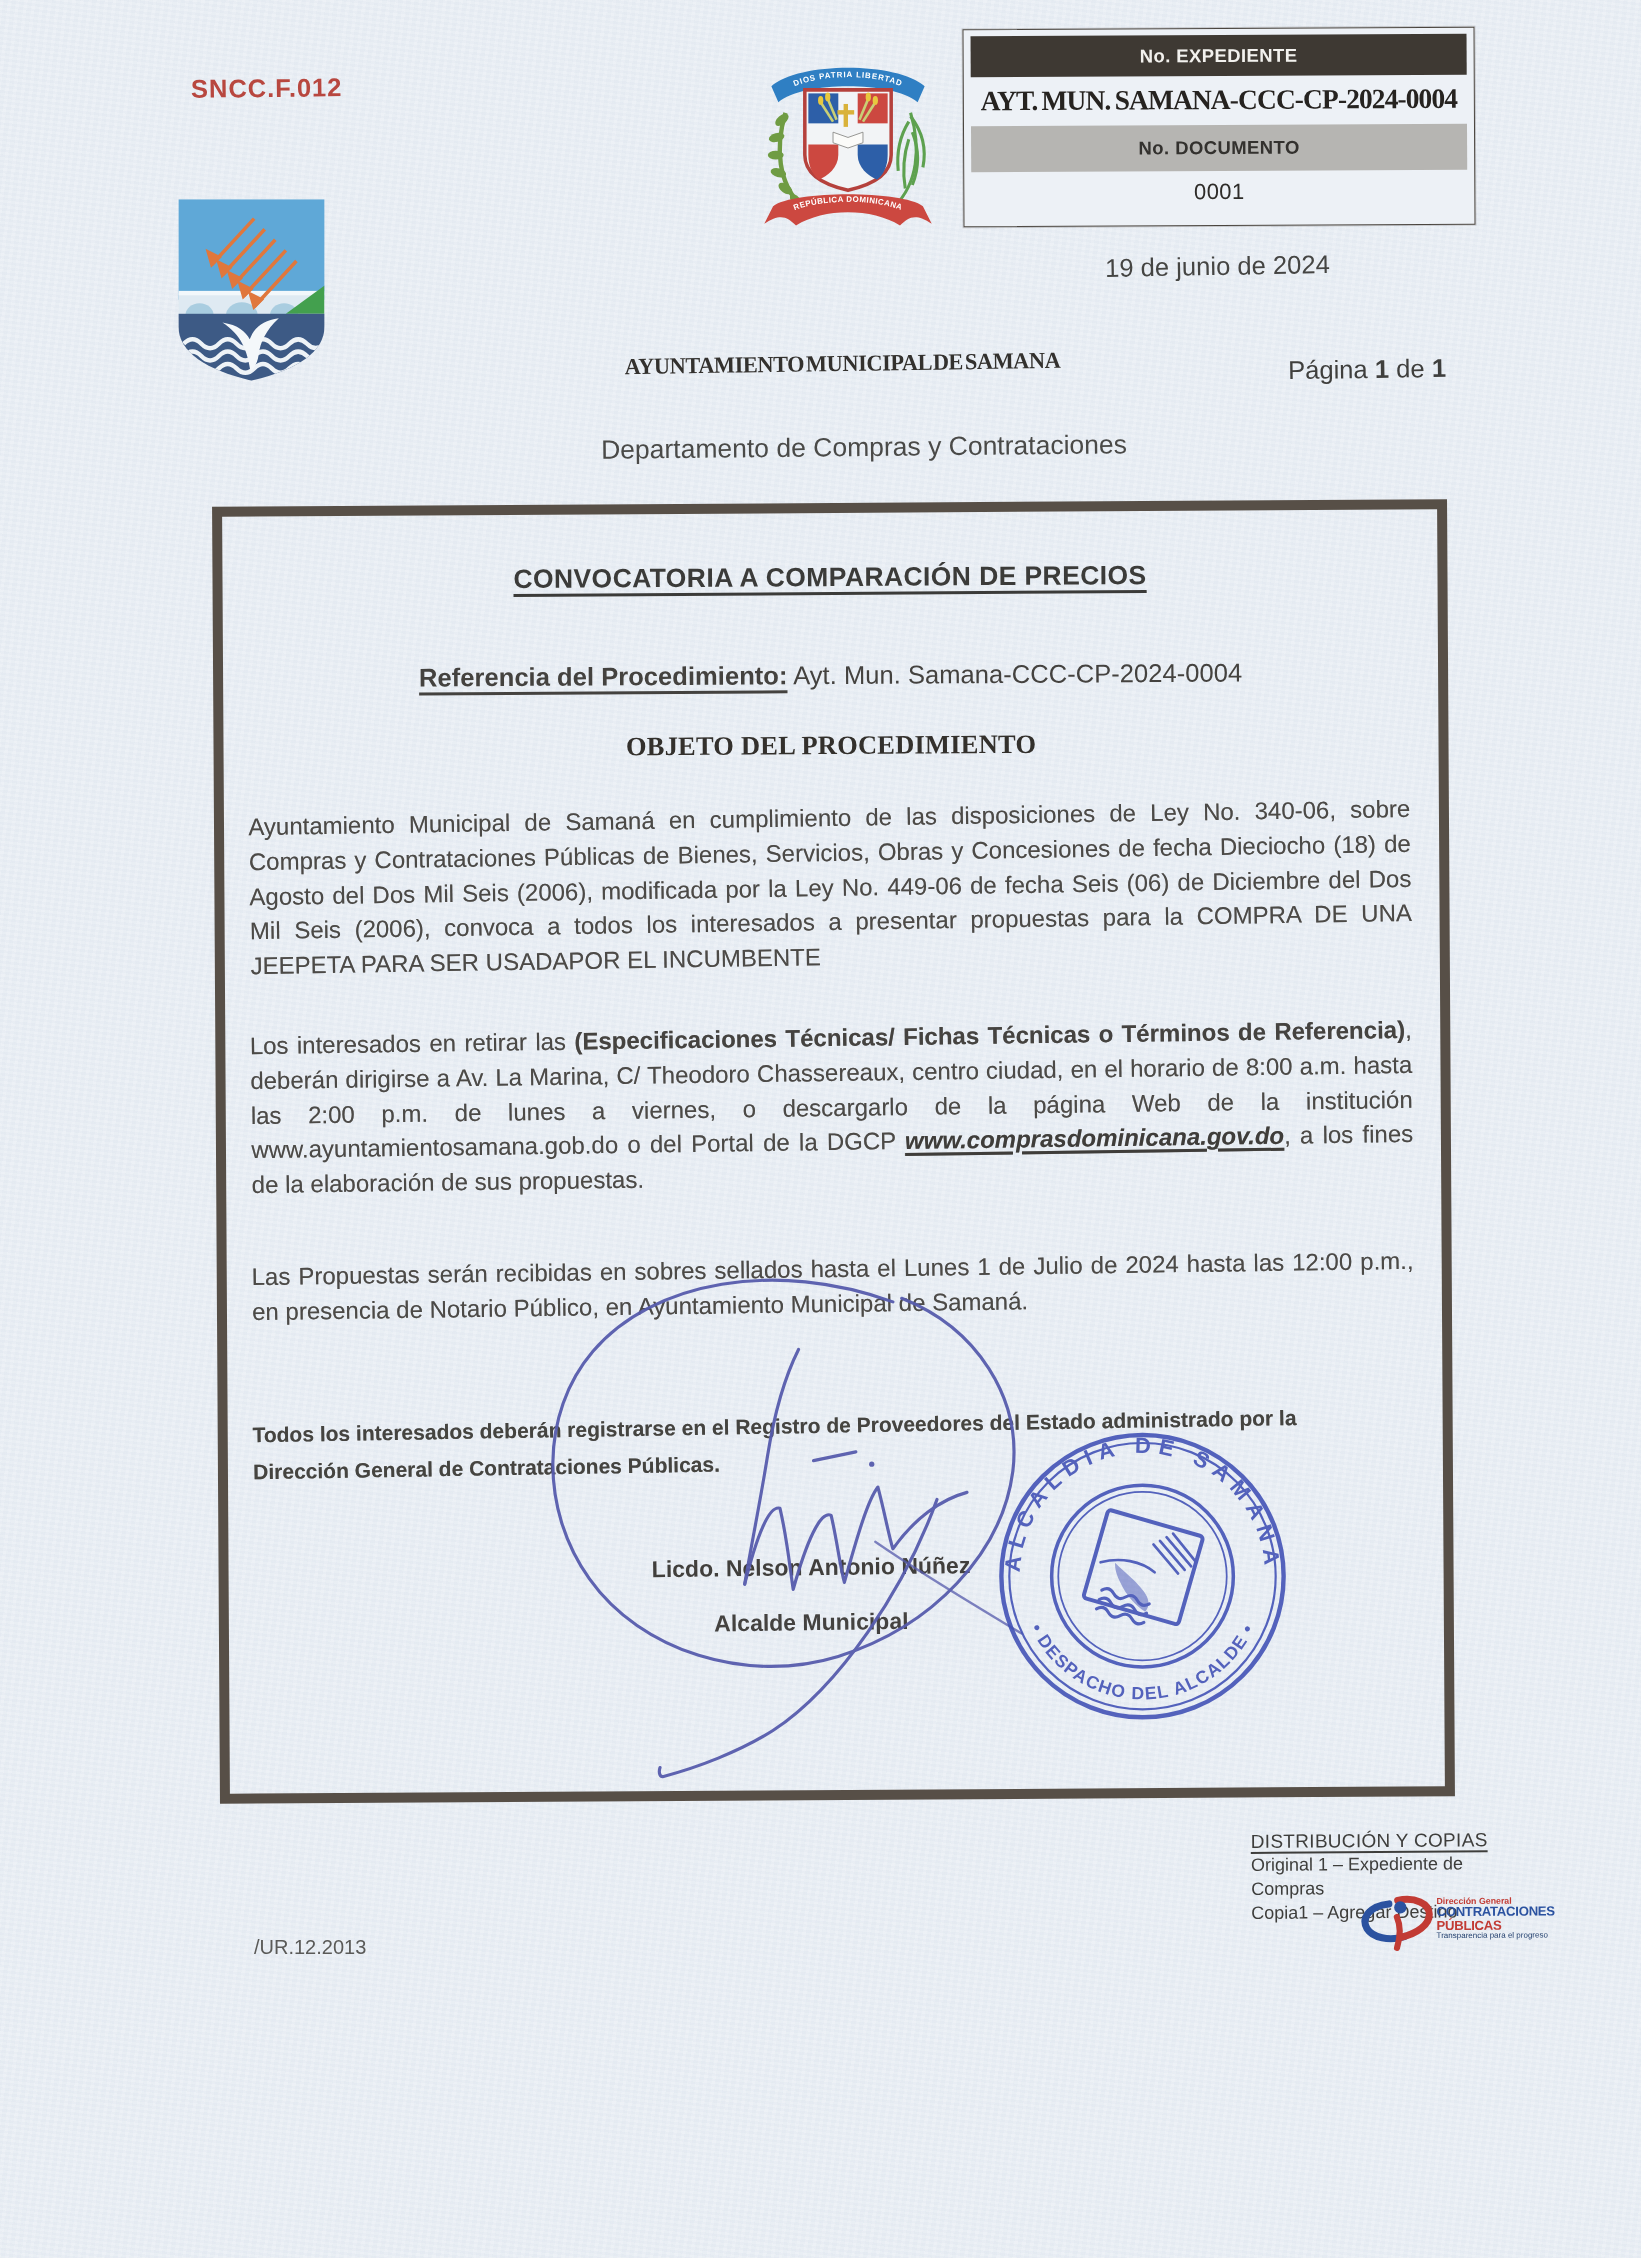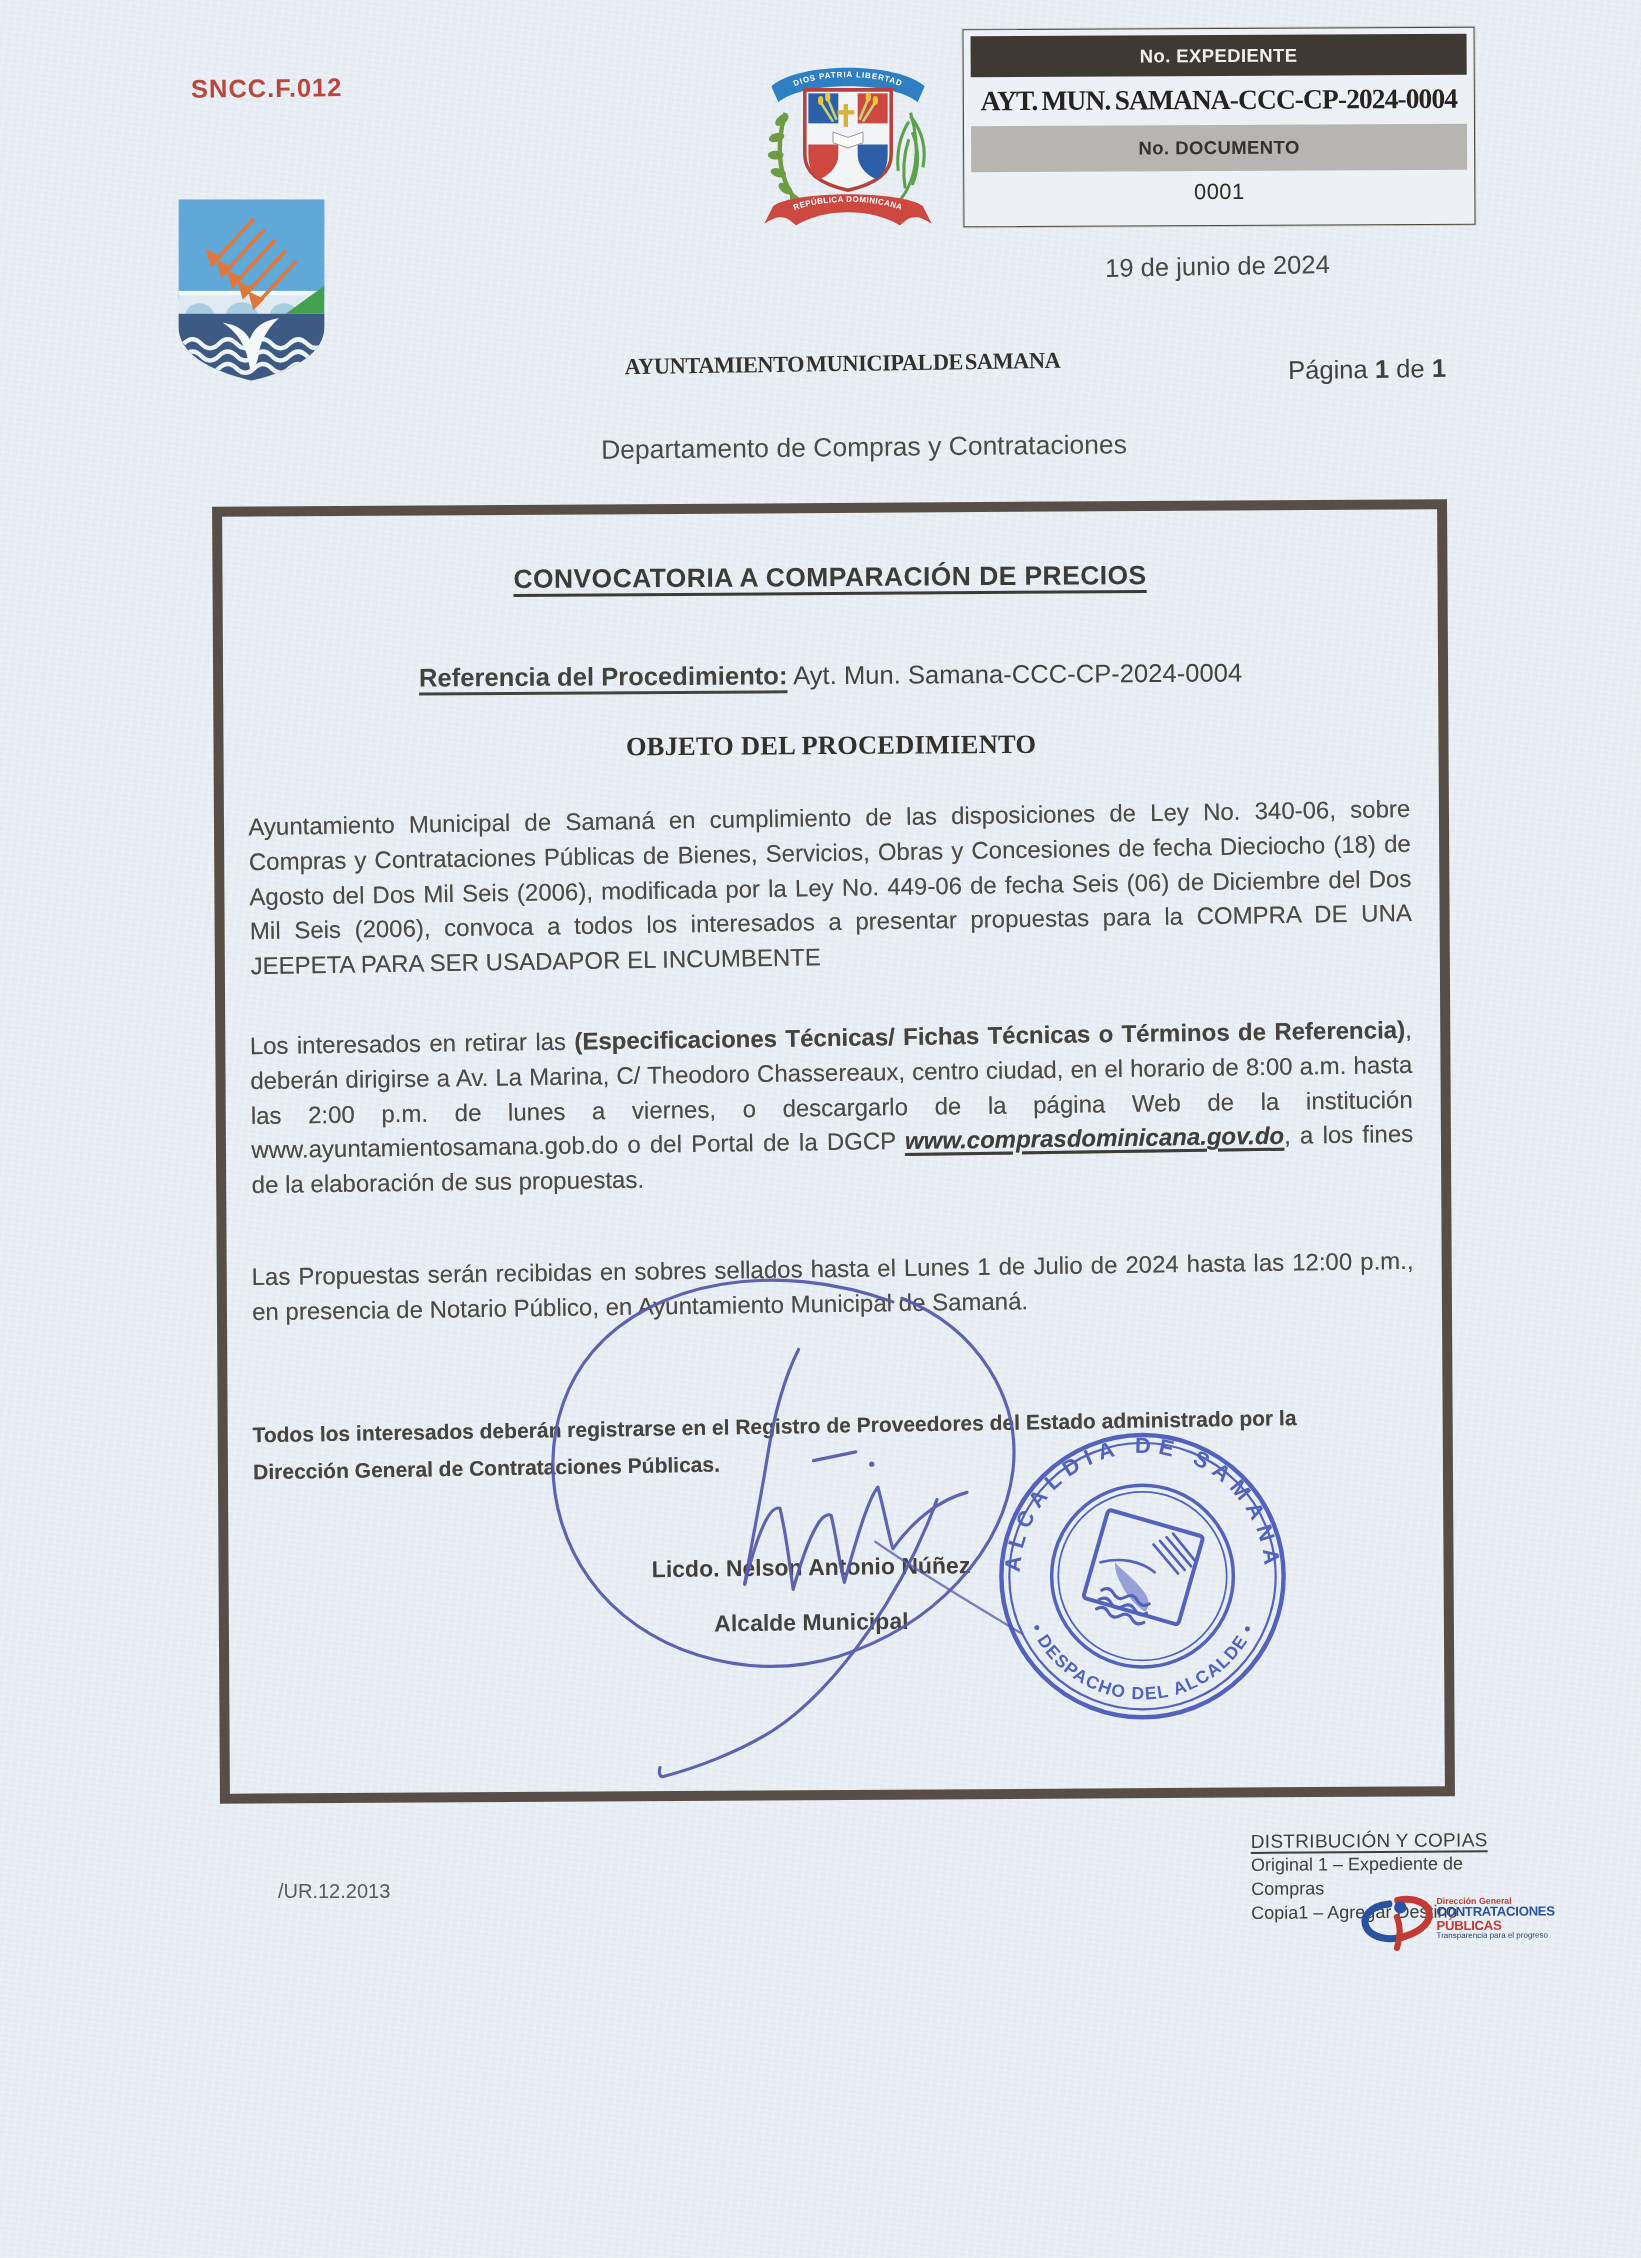--- a/index.html
+++ b/index.html
@@ -124,21 +124,21 @@
   .distribution{
     left:1251px;top:1828px;width:265px;
     font-size:18px;color:#3e3e3c;line-height:1.32;
     transform:rotate(-0.4deg);
   }
   .distribution .head{
     text-decoration:underline;text-decoration-thickness:1.8px;text-underline-offset:3.5px;
     font-size:19px;letter-spacing:0.3px;
   }
   .footer-code{
-    left:254px;top:1880px;font-size:20px;color:#5a5a58;margin-left:24px;
+    left:254px;top:1936px;font-size:20px;color:#5a5a58;
   }
   .dgcp{
     left:1359px;top:1893px;display:flex;align-items:flex-start;gap:3.5px;
     transform:rotate(-0.3deg);
   }
   .dgcp-text{line-height:1.02;padding-top:3.5px;}
   .dgcp-l1{font-size:8.8px;font-weight:bold;color:#c23b34;}
   .dgcp-l2{font-size:13.2px;font-weight:bold;color:#2b52a0;letter-spacing:-0.3px;}
   .dgcp-l3{font-size:13.2px;font-weight:bold;color:#c23b34;letter-spacing:-0.3px;}
   .dgcp-l4{font-size:8px;font-weight:normal;color:#23406e;}

